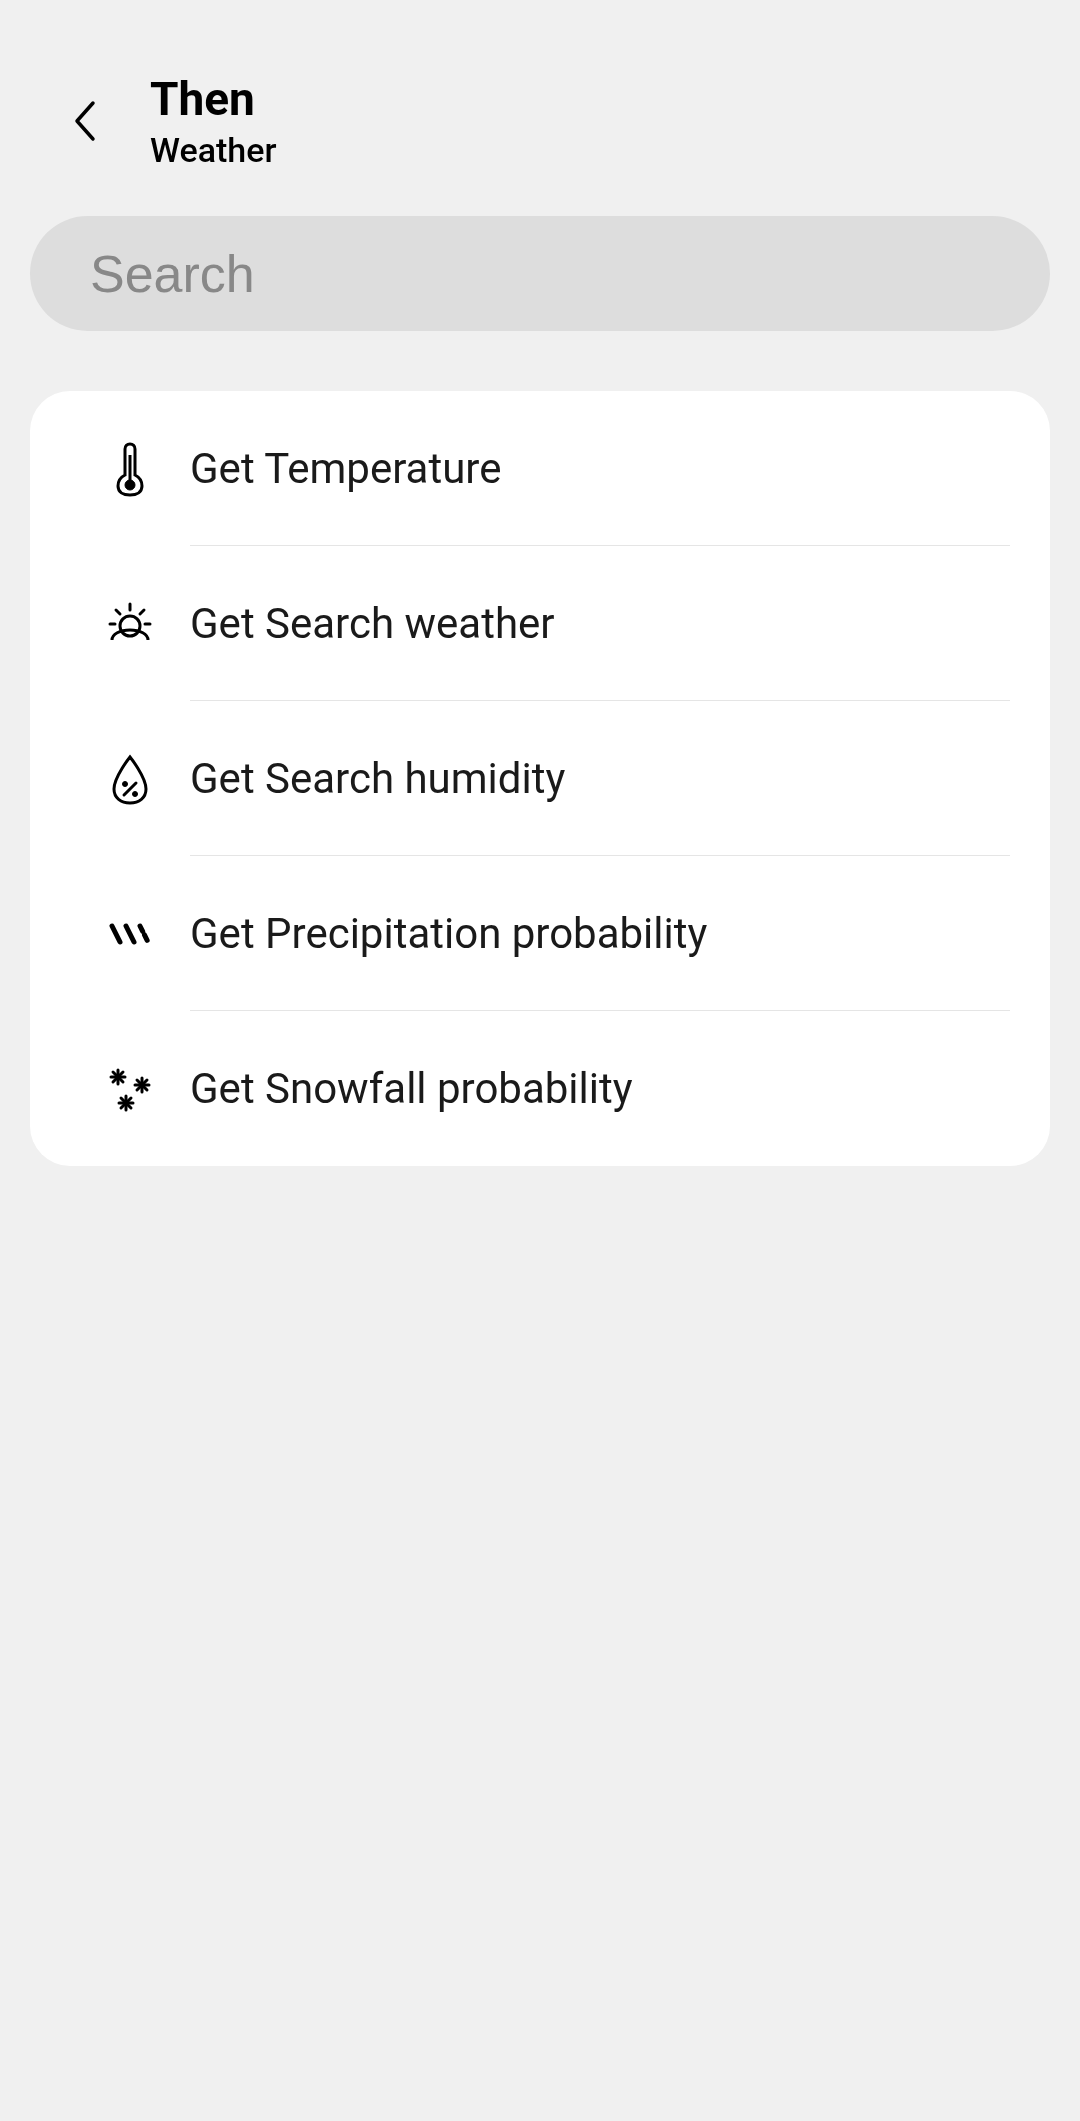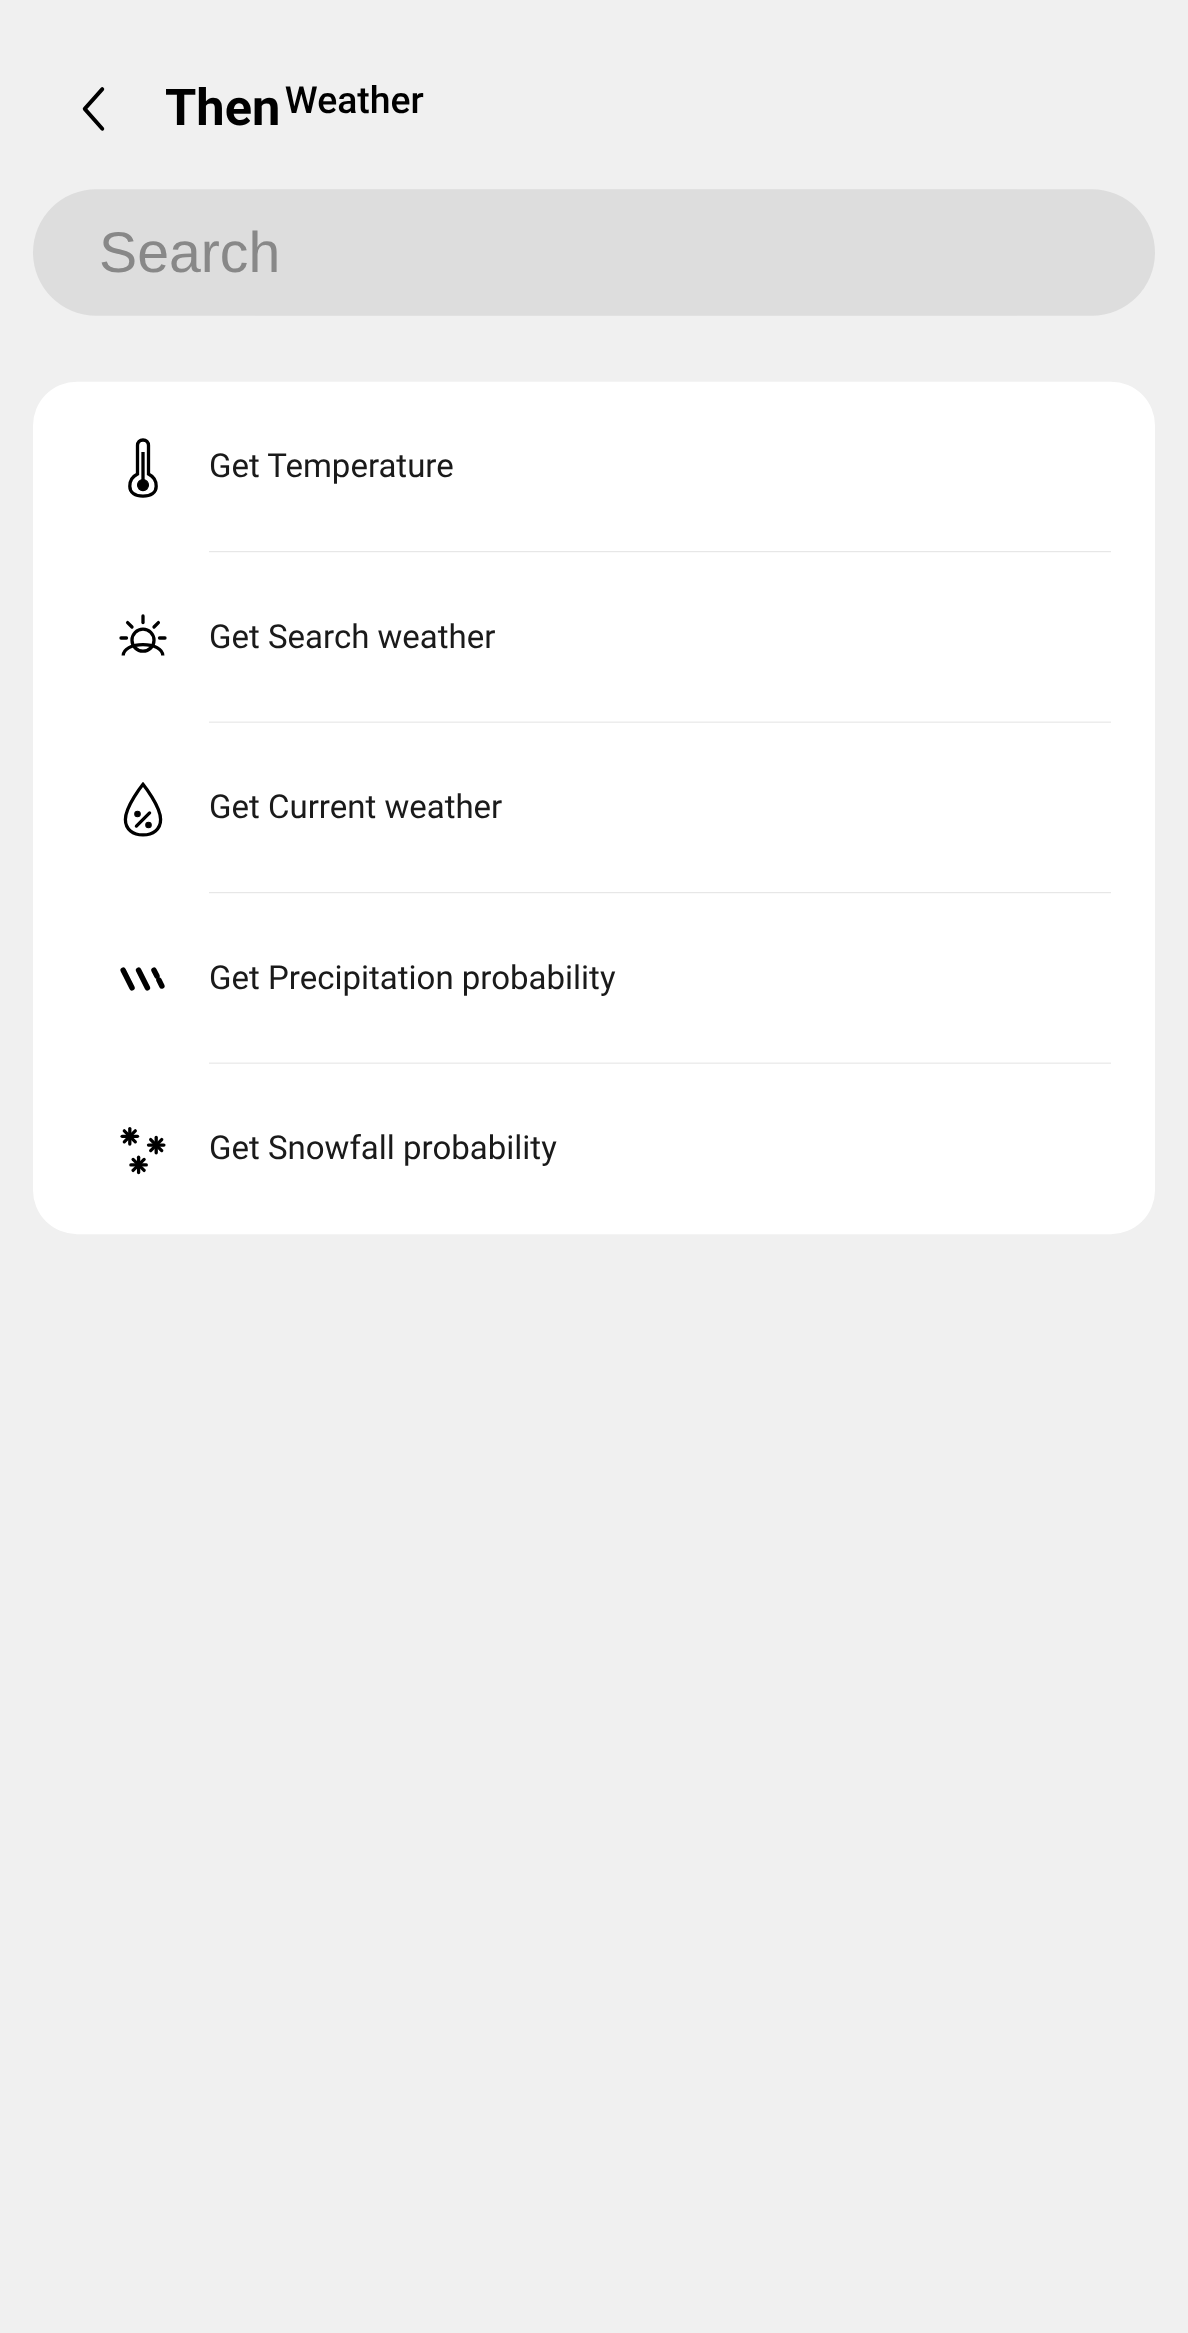--- a/index.html
+++ b/index.html
@@ -32,21 +32,21 @@
       cursor: pointer;
     }
     
     .back-button svg {
       width: 24px;
       height: 44px;
     }
     
     .title-block {
       display: flex;
-      flex-direction: row;
+      flex-direction: column;
       gap: 4px;
     }
     
     .page-title {
       font-size: 46px;
       font-weight: 700;
       color: #000;
     }
     
     .page-subtitle {
@@ -110,21 +110,21 @@
       display: flex;
       align-items: center;
       border-bottom: 1px solid #e5e5e5;
     }
     
     .list-item:last-child .item-label-wrap {
       border-bottom: none;
     }
     
     .item-label {
-      font-size: 30px;
+      font-size: 42px;
       font-weight: 400;
       color: #1a1a1a;
       text-align: center;
     }
   </style>
 </head>
 <body>
 
 <div class="header">
   <div class="back-button">
@@ -177,21 +177,21 @@
   <div class="list-item">
     <div class="icon-wrap">
       <svg viewBox="0 0 56 56">
         <path d="M 28 6 C 28 6 12 26 12 38 C 12 47 19 52 28 52 C 37 52 44 47 44 38 C 44 26 28 6 28 6 Z" stroke-width="3"></path>
         <circle cx="23" cy="33" r="2.5" fill="#000"></circle>
         <circle cx="33" cy="43" r="2.5" fill="#000"></circle>
         <line x1="22" y1="44" x2="34" y2="32" stroke-width="3" stroke-linecap="round"></line>
       </svg>
     </div>
     <div class="item-label-wrap">
-      <span class="item-label">Get Current weather</span>
+      <span class="item-label">Get Search humidity</span>
     </div>
   </div>
 
   <div class="list-item">
     <div class="icon-wrap">
       <svg viewBox="0 0 56 56">
         <line x1="10" y1="20" x2="18" y2="36" stroke-width="5" stroke-linecap="round"></line>
         <line x1="24" y1="20" x2="32" y2="36" stroke-width="5" stroke-linecap="round"></line>
         <line x1="38" y1="20" x2="46" y2="36" stroke-width="5" stroke-linecap="round" stroke-dasharray="6,4"></line>
       </svg>

